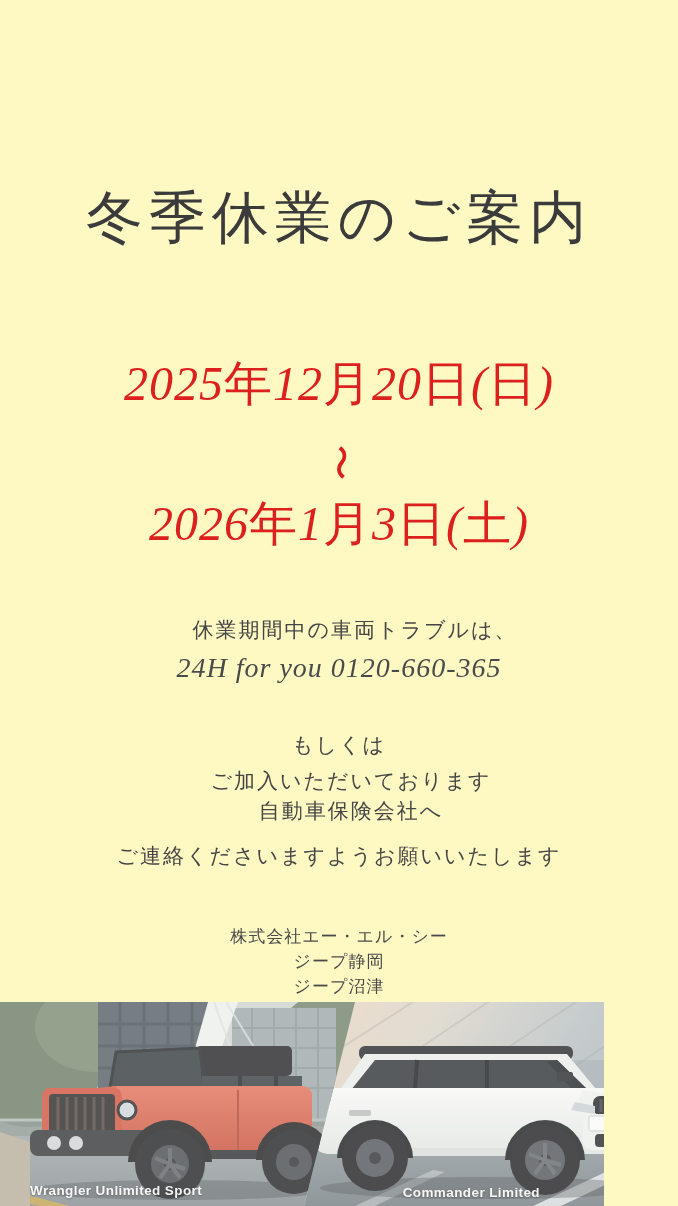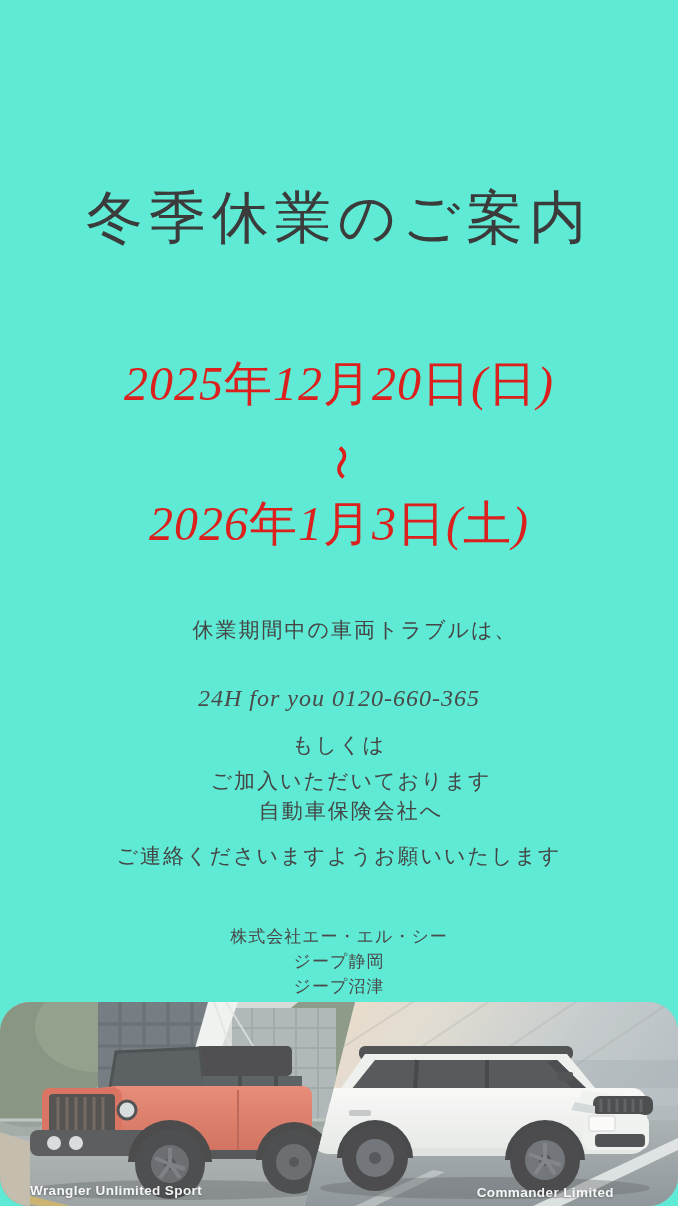--- a/index.html
+++ b/index.html
@@ -1,45 +1,45 @@
 <!DOCTYPE html>
 <html lang="ja"><head>
 <meta charset="utf-8">
 <style>
   html,body{margin:0;padding:0;background:#ffffff;}
   .poster{
-    position:relative;width:678px;height:1206px;background:#5eead4;overflow:hidden;
+    position:relative;width:678px;height:1206px;background:#fef9c3;overflow:hidden;
     font-family:"Liberation Serif","DejaVu Serif",serif;color:#3b3b3b;
   }
   .abs-center{position:absolute;left:0;width:100%;text-align:center;}
 
   .title{top:142px;font-size:57px;font-weight:400;letter-spacing:6px;color:#3b3b3b;}
 
   .intro{top:262px;font-size:20px;line-height:31px;letter-spacing:2px;color:#454545;}
 
   .date-line{font-size:48px;color:#dc201d;letter-spacing:1px;white-space:nowrap;}
   .date-start{top:352px;}
   .date-end{top:492px;}
   .date-line .num,.date-line .paren{font-style:italic;}
   .date-line .unit{font-style:normal;}
 
   .tilde{top:438px;height:56px;font-size:36px;color:#dc201d;}
   .tilde span{display:inline-block;transform:rotate(90deg);}
 
   .body-line{font-size:21px;letter-spacing:2px;color:#454545;}
   .trouble{top:616px;padding-left:16px;}
-  .hotline{top:685px;font-size:24px;font-style:italic;letter-spacing:1px;color:#4a4a4a;}
+  .hotline{top:652px;font-size:28px;font-style:italic;letter-spacing:1px;color:#4a4a4a;}
   .or-line{top:694px;margin-top:37px;}
   .insurance{top:766px;line-height:30px;margin-left:12px;}
   .closing{top:842px;}
 
   .company{top:924px;font-size:17px;line-height:25px;letter-spacing:1px;color:#4a4a4a;}
 
   
-  .photos{position:absolute;left:0;top:1002px;width:678px;height:204px;overflow:hidden;background:#b9bfc2;border-radius:30px;}
+  .photos{position:absolute;left:0;top:1002px;width:604px;height:204px;overflow:hidden;background:#b9bfc2;}
   .photo-right{position:absolute;left:295px;top:0;width:383px;height:204px;z-index:1;}
   .photo-left{position:absolute;left:0;top:0;width:360px;height:204px;z-index:2;
               clip-path:polygon(0 0,355px 0,304px 100%,0 100%);}
   .photo-left svg,.photo-right svg{display:block;width:100%;height:100%;}
   .wash{position:absolute;inset:0;background:rgba(255,255,255,0.24);z-index:3;pointer-events:none;}
   .photo-label{
     position:absolute;z-index:4;font-family:"Liberation Sans","DejaVu Sans",sans-serif;
     font-weight:700;font-size:13.5px;letter-spacing:0.4px;color:rgba(255,255,255,0.94);
     text-shadow:0 1px 2px rgba(0,0,0,0.25);white-space:nowrap;
   }

